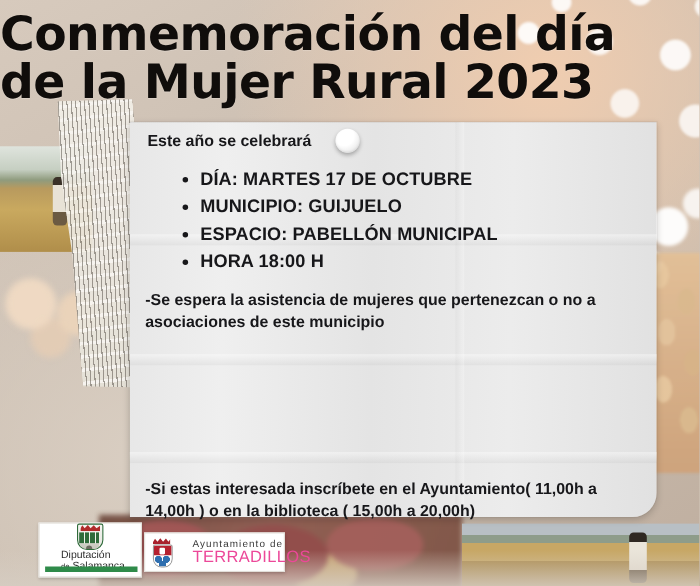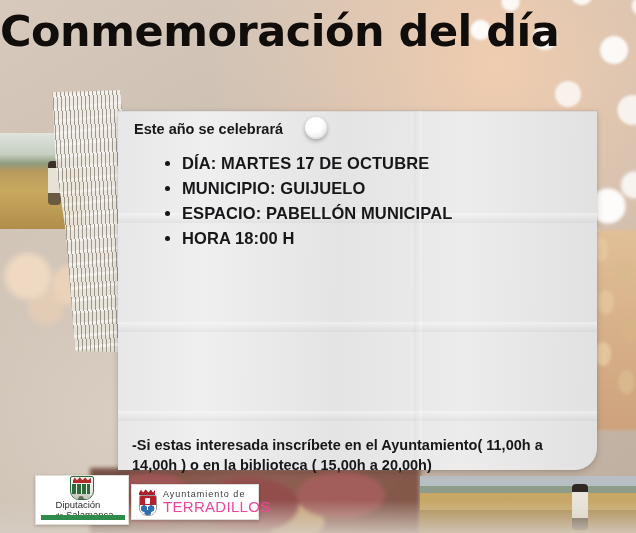--- a/index.html
+++ b/index.html
@@ -194,21 +194,21 @@
   .dip-words .w2 em{font-style:normal;font-size:7px;}
   .dip-bar{
     position:absolute;left:5px;bottom:4px;width:84px;height:5px;
     background:linear-gradient(90deg,#2f8b4a,#2f8b4a);
   }
 
   .logo-ayto{
     position:absolute;left:131px;top:484px;width:128px;height:36px;
     background:#ffffff;border:1px solid #e2ded8;
     box-shadow:0 1px 3px rgba(0,0,0,.22);
-    display:flex;align-items:center;padding:0 5px;box-sizing:border-box;
+    display:flex;align-items:center;padding:0 5px;box-sizing:border-box;gap:12px;
   }
   .crest{
     width:20px;height:26px;flex:0 0 20px;position:relative;
   }
   .crest .ccrown{
     position:absolute;left:2px;top:0;width:16px;height:6px;background:#a8202c;
     clip-path:polygon(0 65%,12% 12%,26% 60%,42% 6%,58% 60%,74% 10%,88% 60%,100% 18%,100% 100%,0 100%);
   }
   .crest .cbody{
     position:absolute;left:2px;top:6px;width:16px;height:19px;
@@ -237,38 +237,40 @@
   <div class="bg-seeds-right"></div>
   <div class="bg-photo-left"></div>
   <div class="bg-dryflowers"></div>
   <div class="bg-newsstrip"></div>
   <div class="bg-ham"></div>
   <div class="bg-photo-br"></div>
   <div class="bg-bottomfade"></div>
 
   <div class="title">
     <span>Conmemoración del día</span>
+    <span class="l2">de la Mujer Rural 2023</span>
   </div>
 
   <div class="paper">
     <div class="paper-crease c1"></div>
     <div class="paper-crease c2"></div>
     <div class="paper-crease c3"></div>
     <div class="paper-vcrease"></div>
 
     <div class="ptext">
       <div class="intro">Este año se celebrará</div>
 
       <ul class="bullets">
         <li>DÍA: MARTES 17 DE OCTUBRE</li>
         <li>MUNICIPIO: GUIJUELO</li>
         <li>ESPACIO: PABELLÓN MUNICIPAL</li>
         <li>HORA 18:00 H</li>
       </ul>
 
+      <div class="para p1">-Se espera la asistencia de mujeres  que pertenezcan o no a asociaciones  de este municipio</div>
       <div class="para p4">-Si estas interesada inscríbete en el Ayuntamiento( 11,00h a 14,00h ) o en la biblioteca ( 15,00h a 20,00h)</div>
     </div>
   </div>
 
   <div class="pin"></div>
 
   <div class="logo-dip">
     <div class="shield">
       <div class="crown"></div>
       <div class="quarters"></div>

